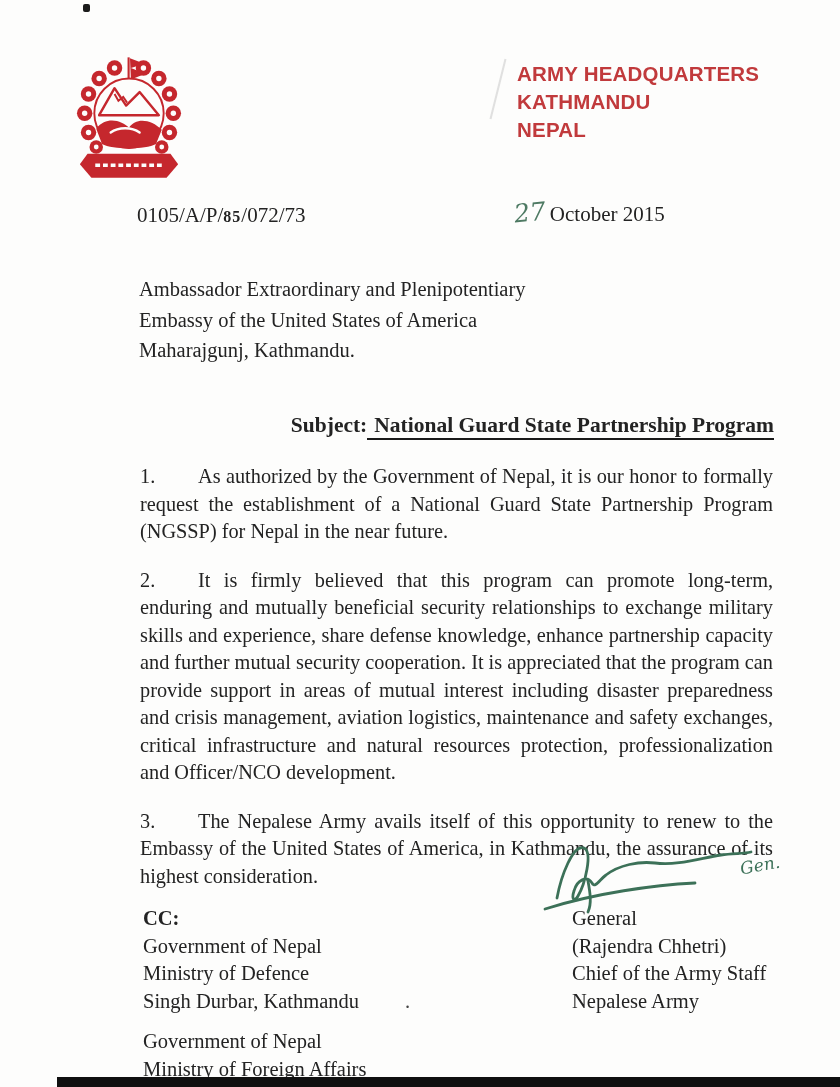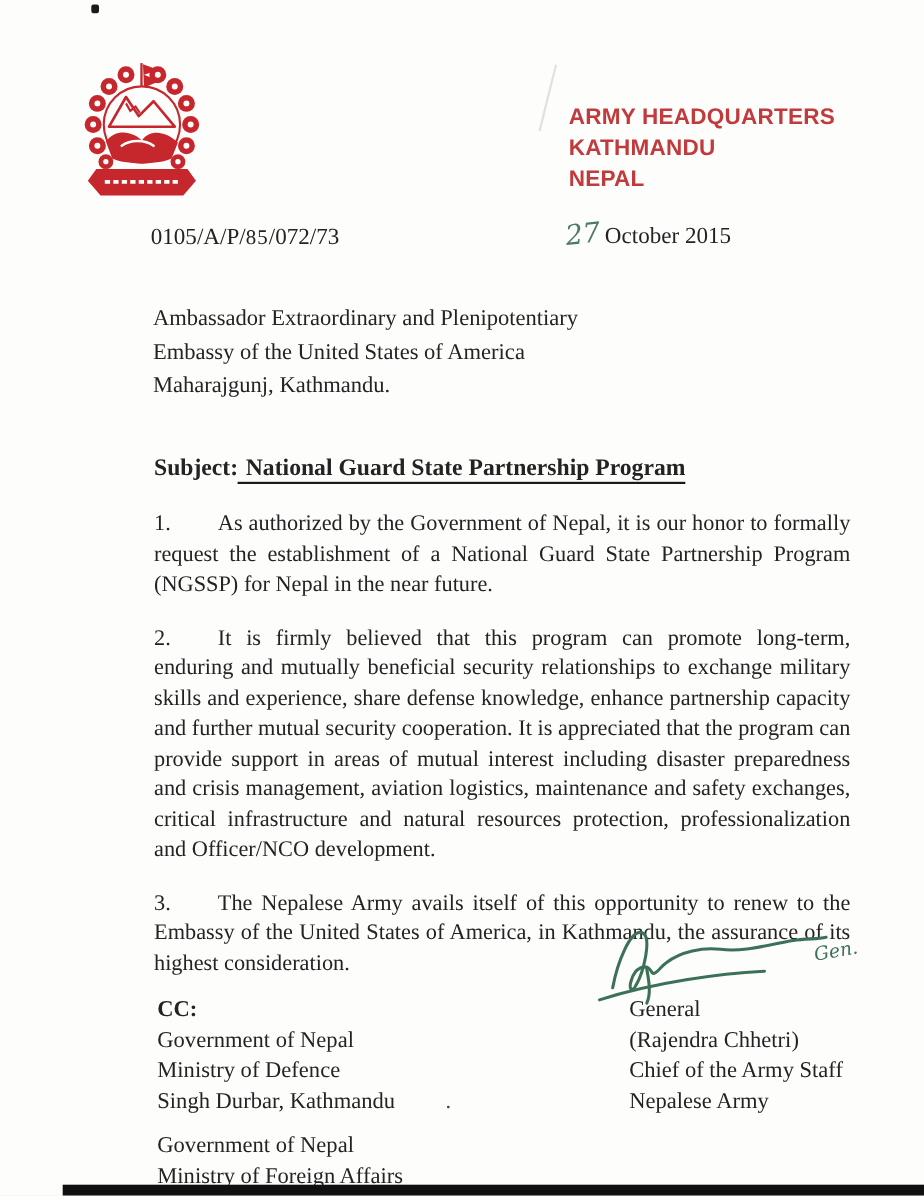--- a/index.html
+++ b/index.html
@@ -16,32 +16,32 @@
   
   .emblem{position:absolute;left:76px;top:54px;width:106px;height:132px;}
   .letterhead{
     position:absolute;left:517px;top:60px;
     font-family:"Liberation Sans", sans-serif;
     font-weight:bold;font-size:20.5px;line-height:28px;
     letter-spacing:0.2px;
   }
   
   .ref{position:absolute;left:137px;top:203px;font-size:21px;white-space:nowrap;}
-  .ref .hand{font-weight:normal;font-size:19px;letter-spacing:1px;margin-top:18px;}
+  .ref .hand{font-weight:bold;font-size:16px;letter-spacing:1px;margin-top:18px;}
   .dateline{position:absolute;left:514px;top:198px;font-size:21px;white-space:nowrap;}
   .day-hand{
     font-family:"DejaVu Serif", serif;
     font-style:italic;font-size:25px;
     display:inline-block;transform:rotate(-6deg);
     margin-right:4px;
   }
   
   .recipient{position:absolute;left:139px;top:274px;font-size:20.5px;line-height:30.5px;}
   
-  .subject{position:absolute;left:140px;top:413px;width:634px;text-align:left;font-size:21.5px;font-weight:bold;white-space:nowrap;}
+  .subject{position:absolute;left:140px;top:413px;width:634px;text-align:right;font-size:21.5px;font-weight:bold;white-space:nowrap;}
   .subject .title{border-bottom:2.5px solid #1a1a1a;padding-left:7px;padding-bottom:1px;}
   
   .bodytext{position:absolute;left:140px;top:463px;width:633px;font-size:20.3px;line-height:27.5px;text-align:justify;}
   .bodytext p{margin:0;}
   .bodytext p + p{margin-top:21px;}
   .pnum{display:inline-block;width:58px;}
   
   .sig-svg{position:absolute;left:543px;top:834px;}
   .sig-gen{
     position:absolute;left:740px;top:855px;
@@ -132,21 +132,21 @@
 
         <path d="M21,76 C32,62 48,68 55,75 C62,64 78,66 89,77 L83,92 C72,98 38,98 27,92 Z"></path>
         <path d="M36,80 C44,74 58,74 66,80" fill="none" stroke="#fdfdfc" stroke-width="2.5" stroke-linecap="round"></path>
 
         <path d="M12,102 L98,102 L106,113 L94,127 L16,127 L4,113 Z"></path>
         <line x1="20" y1="114" x2="90" y2="114" stroke="#fdfdfc" stroke-width="3.5" stroke-dasharray="5 3"></line>
       </g>
     </svg>
   </div>
 
-  <div class="letterhead" style="color:#c13a3c;margin-top:33px;">
+  <div class="letterhead" style="color:#c13a3c;">
     <div>ARMY HEADQUARTERS</div>
     <div>KATHMANDU</div>
     <div>NEPAL</div>
   </div>
 
   <div class="ref"><span>0105/A/P/</span><span class="hand">85</span><span>/072/73</span></div>
 
   <div class="dateline"><span class="day-hand" style="color:#4e7a63;">27</span><span>October 2015</span></div>
 
   <div class="recipient">

